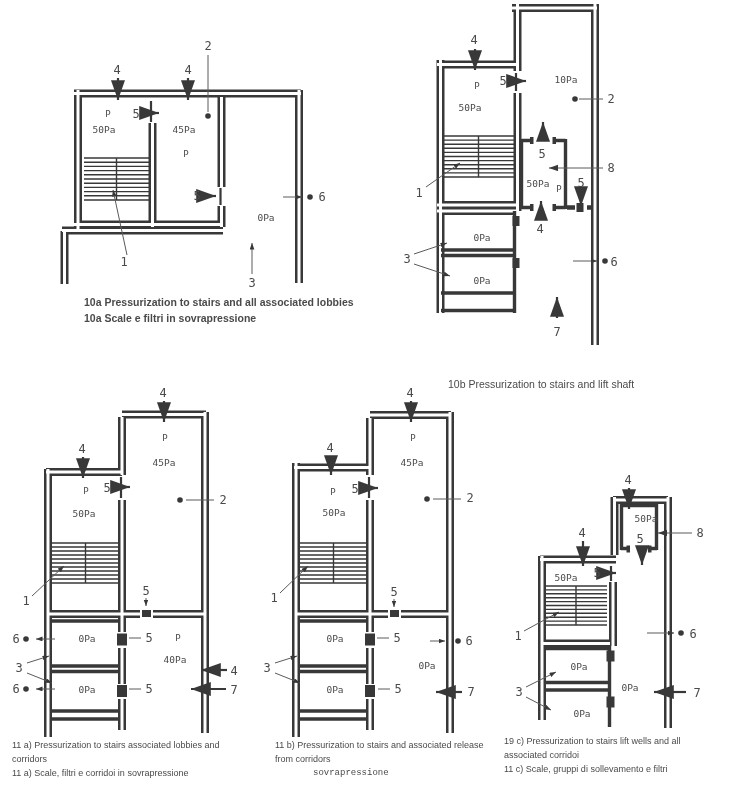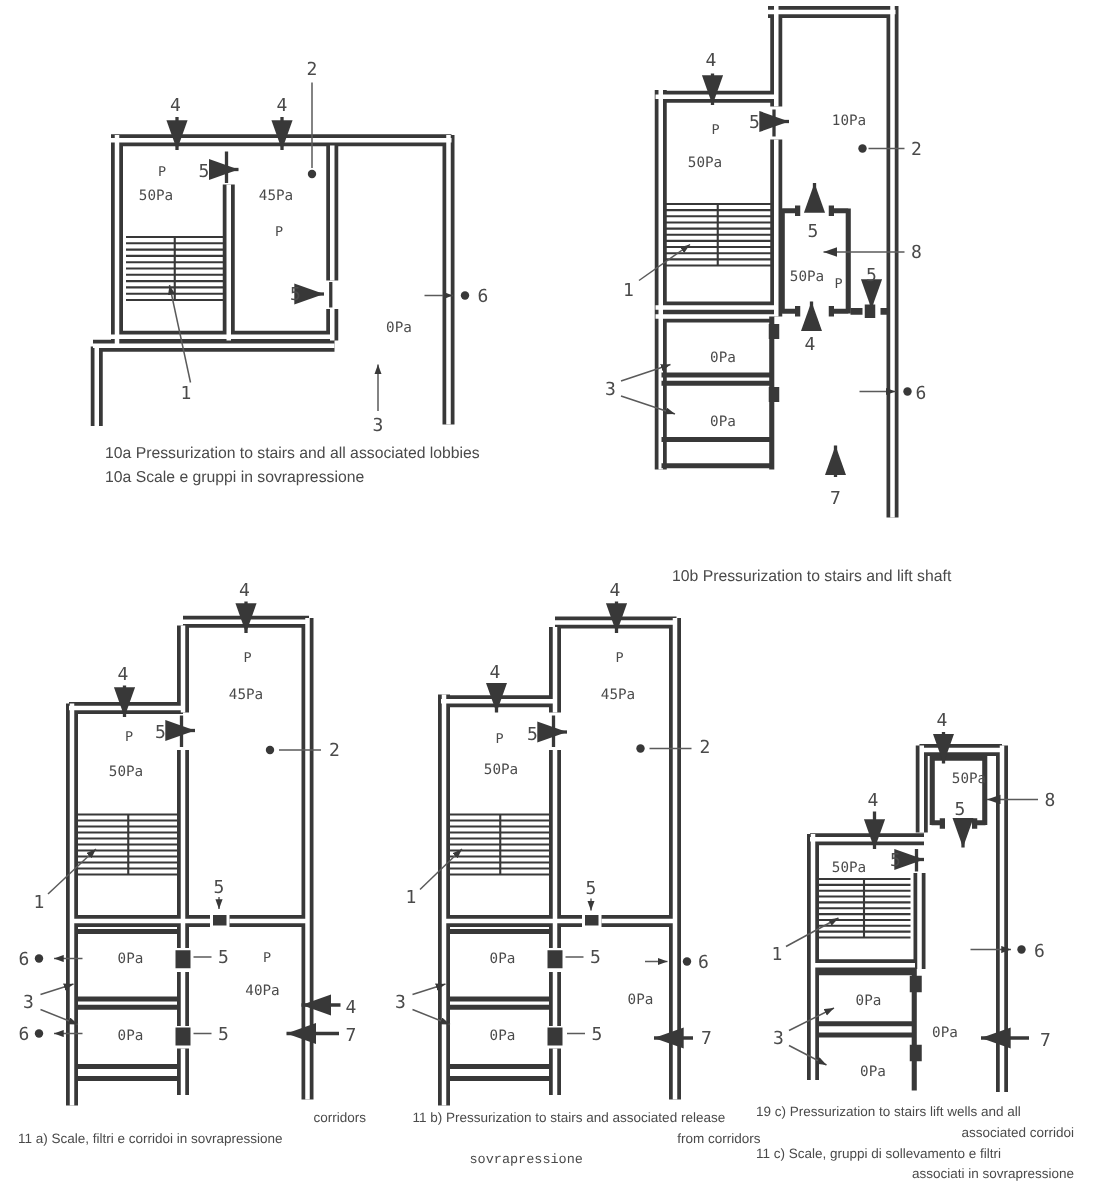--- a/index.html
+++ b/index.html
@@ -20,21 +20,21 @@
   .dot{fill:#383838;}
   .dr{fill:#383838;}
   text{fill:#4a4a4a;font-family:"DejaVu Sans Mono","Liberation Mono",monospace;text-anchor:middle;}
   .t11{font-size:12px;}
   .t9{font-size:9.5px;}
   .t8{font-size:9px;}
   
   .cap{position:absolute;color:#4a4a4a;}
   .cap.top{font-size:10.5px;line-height:16px;}
   .cap.bot{font-size:9px;line-height:13.8px;}
-  .cap .c{text-align:right;}
+  .cap .c{text-align:left;}
   .cap .ind{padding-left:38px;font-family:Liberation Mono, monospace;}
 </style>
 </head>
 <body>
 
 <svg id="canvas" width="729" height="797" viewBox="0 0 729 797">
   <defs>
     <marker id="mb" markerWidth="10" markerHeight="7" refX="9" refY="3.2" orient="auto">
       <path d="M0,0 L9,3.2 L0,6.4 Z" fill="#383838"></path>
     </marker>
@@ -255,34 +255,34 @@
     <text class="t11" x="518" y="640">1</text>
     <text class="t11" x="693" y="638">6</text>
     <text class="t11" x="697" y="697">7</text>
     <text class="t11" x="519" y="696">3</text>
     <text class="t9" x="579" y="670">0Pa</text>
     <text class="t9" x="582" y="717">0Pa</text>
     <text class="t9" x="630" y="691">0Pa</text>
   </g>
 </svg>
 
-<div class="cap top" style="left:70px;top:294px;width:330px;">
+<div class="cap top" style="left:84px;top:294px;width:330px;font-weight:bold;">
   <div>10a Pressurization to stairs and all associated lobbies</div>
-  <div>10a Scale e gruppi in sovrapressione</div>
+  <div>10a Scale e filtri in sovrapressione</div>
 </div>
 <div class="cap top" style="left:448px;top:347px;width:290px;margin-top:29px;">
   <div>10b Pressurization to stairs and lift shaft</div>
 </div>
 <div class="cap bot" style="left:12px;top:739px;width:232px;">
+  <div>11 a) Pressurization to stairs associated lobbies and</div>
   <div class="c">corridors</div>
   <div>11 a) Scale, filtri e corridoi in sovrapressione</div>
 </div>
 <div class="cap bot" style="left:256px;top:739px;width:232px;margin-left:19px;">
   <div>11 b) Pressurization to stairs and associated release</div>
   <div class="c">from corridors</div>
   <div class="ind">sovrapressione</div>
 </div>
 <div class="cap bot" style="left:504px;top:735px;width:212px;">
   <div>19 c) Pressurization to stairs lift wells and all</div>
   <div class="c">associated corridoi</div>
   <div>11 c) Scale, gruppi di sollevamento e filtri</div>
-  <div class="c">associati in sovrapressione</div>
 </div>
 
 </body></html>

